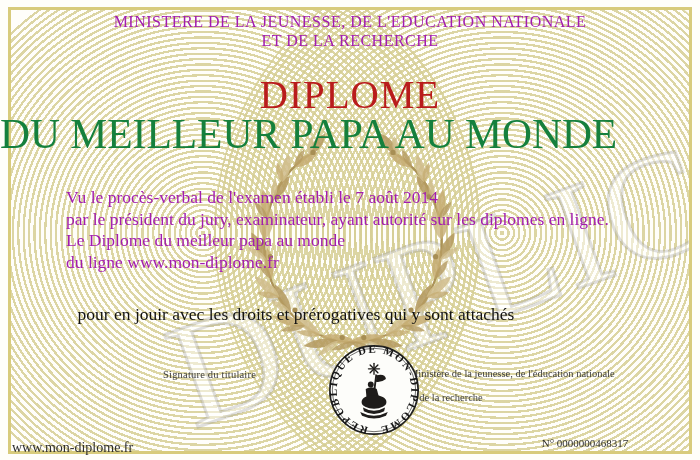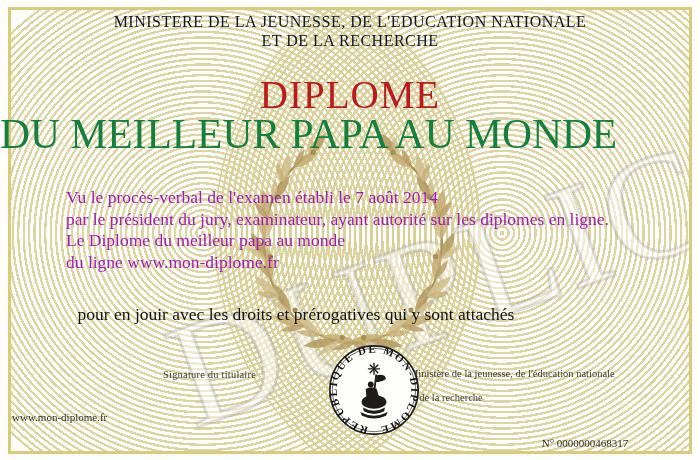--- a/index.html
+++ b/index.html
@@ -30,21 +30,21 @@
     font-size:150px;line-height:1;letter-spacing:3px;white-space:nowrap;
     transform:rotate(-20deg);transform-origin:0 0;
     color:rgba(255,255,255,0.5);
     -webkit-text-stroke:3px rgba(150,150,150,0.30);
   }
   .wreath{ position:absolute;left:222px;top:114px;width:240px;height:240px;z-index:3; }
 
   .txt{ position:absolute;z-index:6; }
   .header{
     left:0;top:13px;width:700px;text-align:center;
-    font-size:16px;line-height:18.5px;letter-spacing:0.5px;color:#0f172a;
+    font-size:16px;line-height:18.5px;letter-spacing:0.5px;color:#a21caf;
   }
   .title1{
     left:0;top:75px;width:700px;text-align:center;white-space:nowrap;
     font-size:39px;letter-spacing:1px;color:#b91c1c;line-height:1;
   }
   .title2{
     left:0;top:114px;width:611px;text-align:center;white-space:nowrap;
     font-size:41.5px;letter-spacing:0px;color:#15803d;line-height:1;
   }
   .body-block{
@@ -58,21 +58,21 @@
   .signature{
     left:163px;top:369px;width:200px;
     font-size:10.5px;letter-spacing:0.2px;color:#3d3d3d;
   }
   .ministry{
     left:409px;top:362px;width:230px;
     font-size:10.5px;line-height:23.5px;color:#3d3d3d;
   }
   .seal{ position:absolute;left:328px;top:344px;width:92px;height:92px;z-index:7; }
   .foot-left{
-    left:12px;top:411px;width:200px;font-size:11px;color:#2e2e2e;
+    left:12px;top:440px;width:200px;font-size:14px;color:#2e2e2e;
   }
   .foot-right{
     left:480px;top:437px;width:210px;text-align:center;font-size:11px;color:#2e2e2e;
   }
 </style>
 </head>
 <body>
 
 <div class="page">
 

